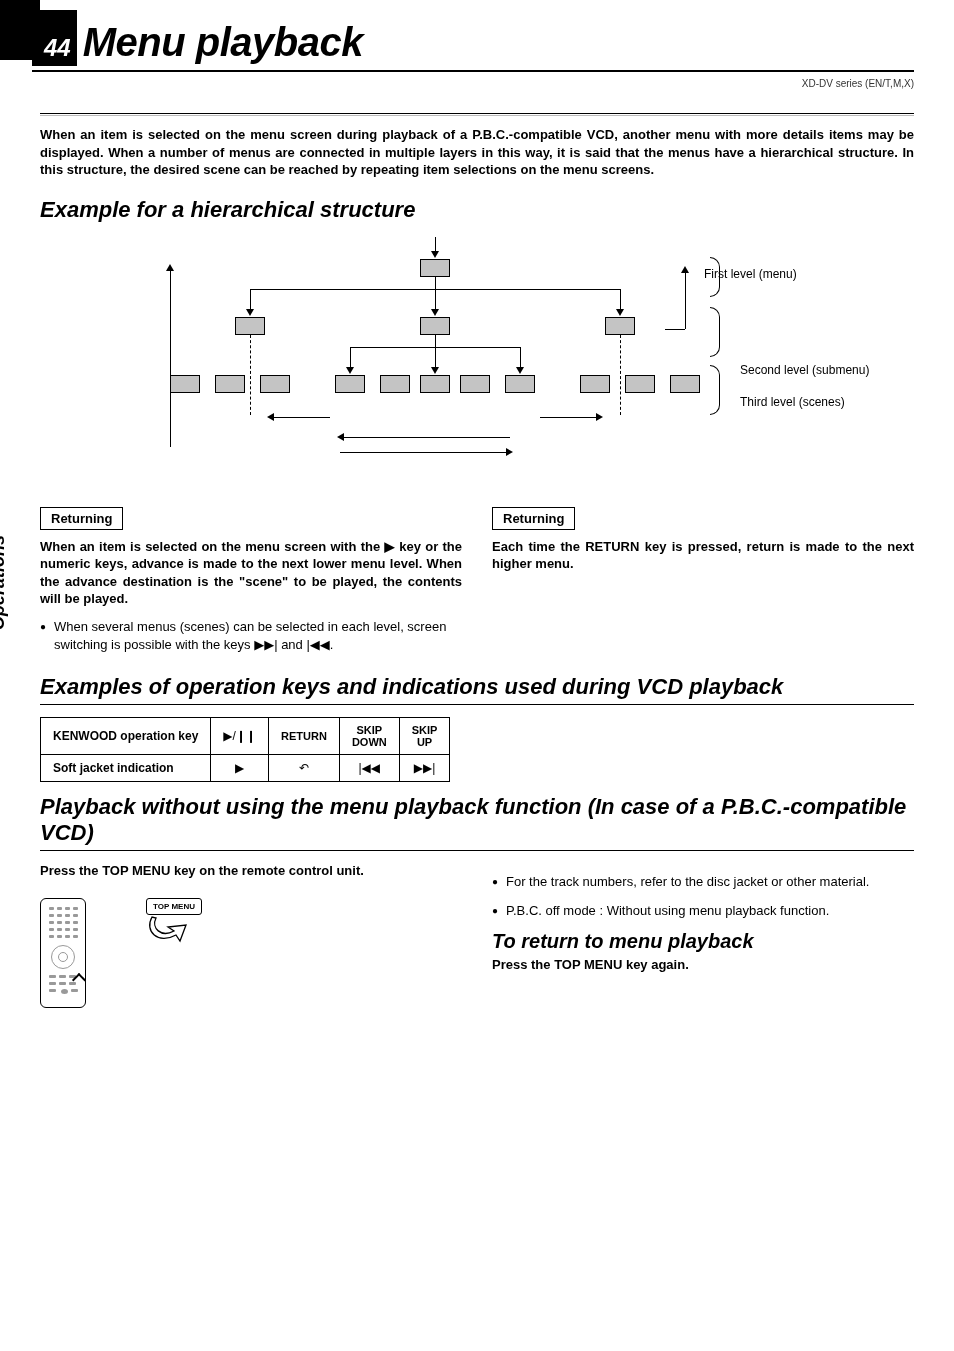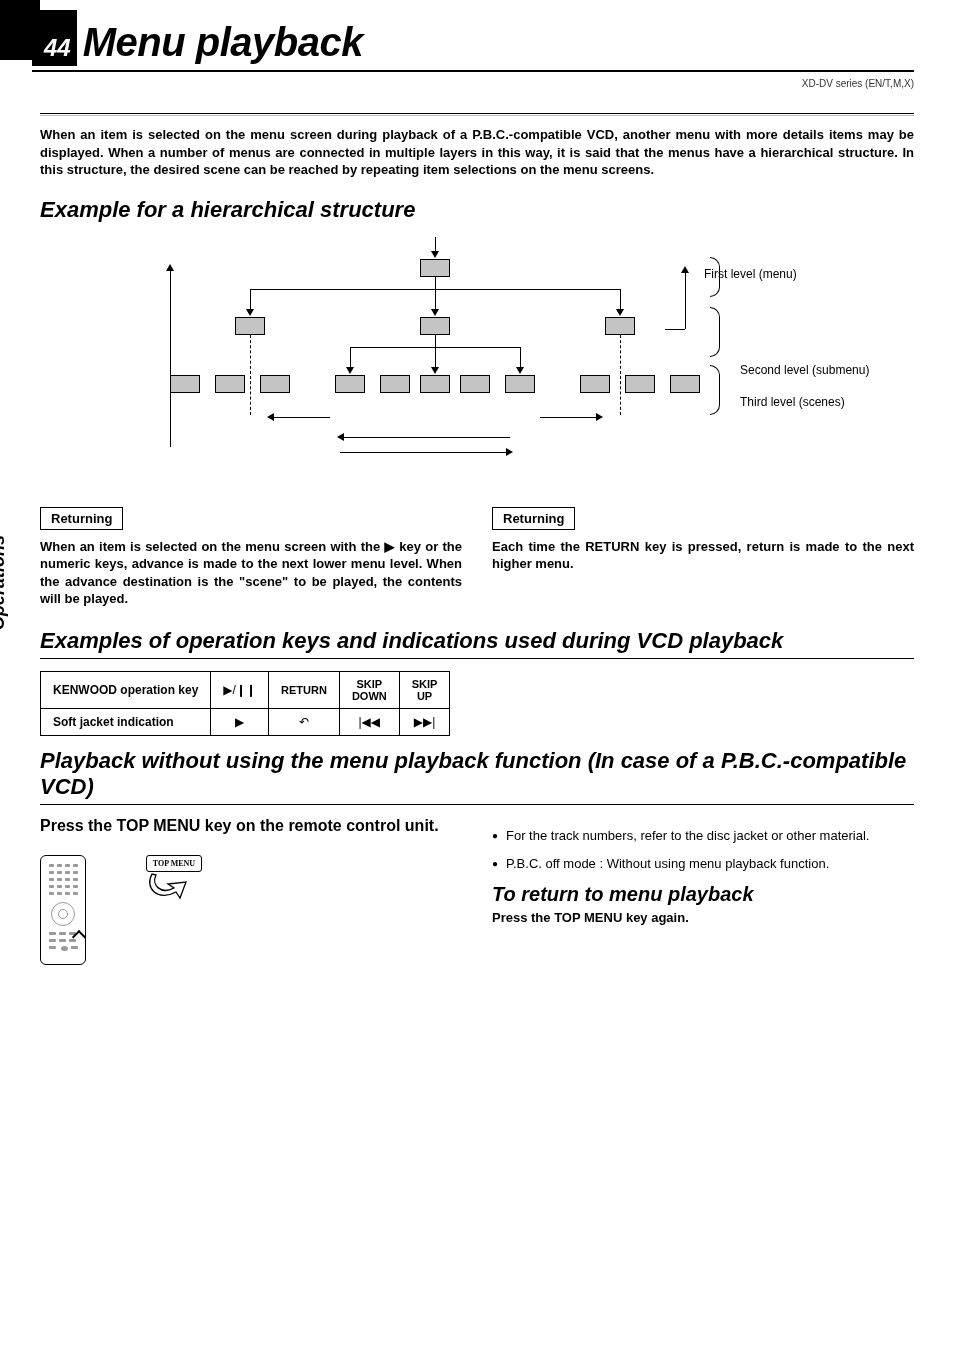--- a/index.html
+++ b/index.html
@@ -162,37 +162,37 @@
   table.keys { border-collapse:collapse; margin-bottom:10px;}
   table.keys td, table.keys th {
     border:1px solid #000; padding:6px 12px;
     font-size:12px; text-align:center; vertical-align:middle;
   }
   table.keys .rowh { font-weight:bold; text-align:left; font-size:12px;}
   .sym { font-family: Arial, sans-serif; font-size:15px; }
 
   .two-col2 { display:flex; gap:30px; }
   .two-col2 > div { flex:1; }
-  .instr { font-size:16px; font-weight:bold; text-align:justify;}
+  .instr { font-size:13px; font-weight:bold; text-align:justify;}
   .remote-area { display:flex; gap:60px; align-items:flex-start; margin-top:20px;}
 
   
   .remote {
     width:46px; height:110px;
     border:1.5px solid #000; border-radius:6px;
     position:relative;
     background:#fff;
   }
   .remote .dot{position:absolute;width:5px;height:3px;background:#999;border-radius:1px;}
   .btn-callout{
     width:56px; position:relative;
   }
   .btn-callout .btn{
     border:1.5px solid #000;background:#fff;font-size:8px;font-weight:bold;
-    padding:3px 2px;text-align:center;border-radius:3px;font-family:Liberation Serif, serif;
+    padding:3px 2px;text-align:center;border-radius:3px;
   }
 
   h3.sub2{
     font-family:"Arial Narrow",Arial,sans-serif;
     font-weight:bold; font-style:italic; font-size:20px;
     margin:10px 0 4px 0;
   }
   .small-bold{font-size:13px;font-weight:bold;margin-bottom:10px;}
 
   .display-panel{
@@ -276,20 +276,21 @@
     <div class="brace" style="left:670px; top:70px; height:50px;"></div>
     <div class="brace-lbl" style="left:700px; top:86px;margin-top:40px;">Second level (submenu)</div>
     <div class="brace" style="left:670px; top:128px; height:50px;"></div>
     <div class="brace-lbl" style="left:700px; top:136px;margin-top:22px;">Third level (scenes)</div>
   </div>
 
   <div class="two-col">
     <div>
       <span class="boxed-label">Returning</span>
       <div class="col-text">When an item is selected on the menu screen with the ▶ key or the numeric keys, advance is made to the next lower menu level. When the advance destination is the "scene" to be played, the contents will be played.</div>
+      <div class="bullet">When several menus (scenes) can be selected in each level, screen switching is possible with the keys ▶▶| and |◀◀.</div>
     </div>
     <div>
       <span class="boxed-label">Returning</span>
       <div class="col-text">Each time the RETURN key is pressed, return is made to the next higher menu.</div>
     </div>
   </div>
 
   <h2 class="section-h">Examples of operation keys and indications used during VCD playback</h2>
   <hr class="thin-rule">
 

